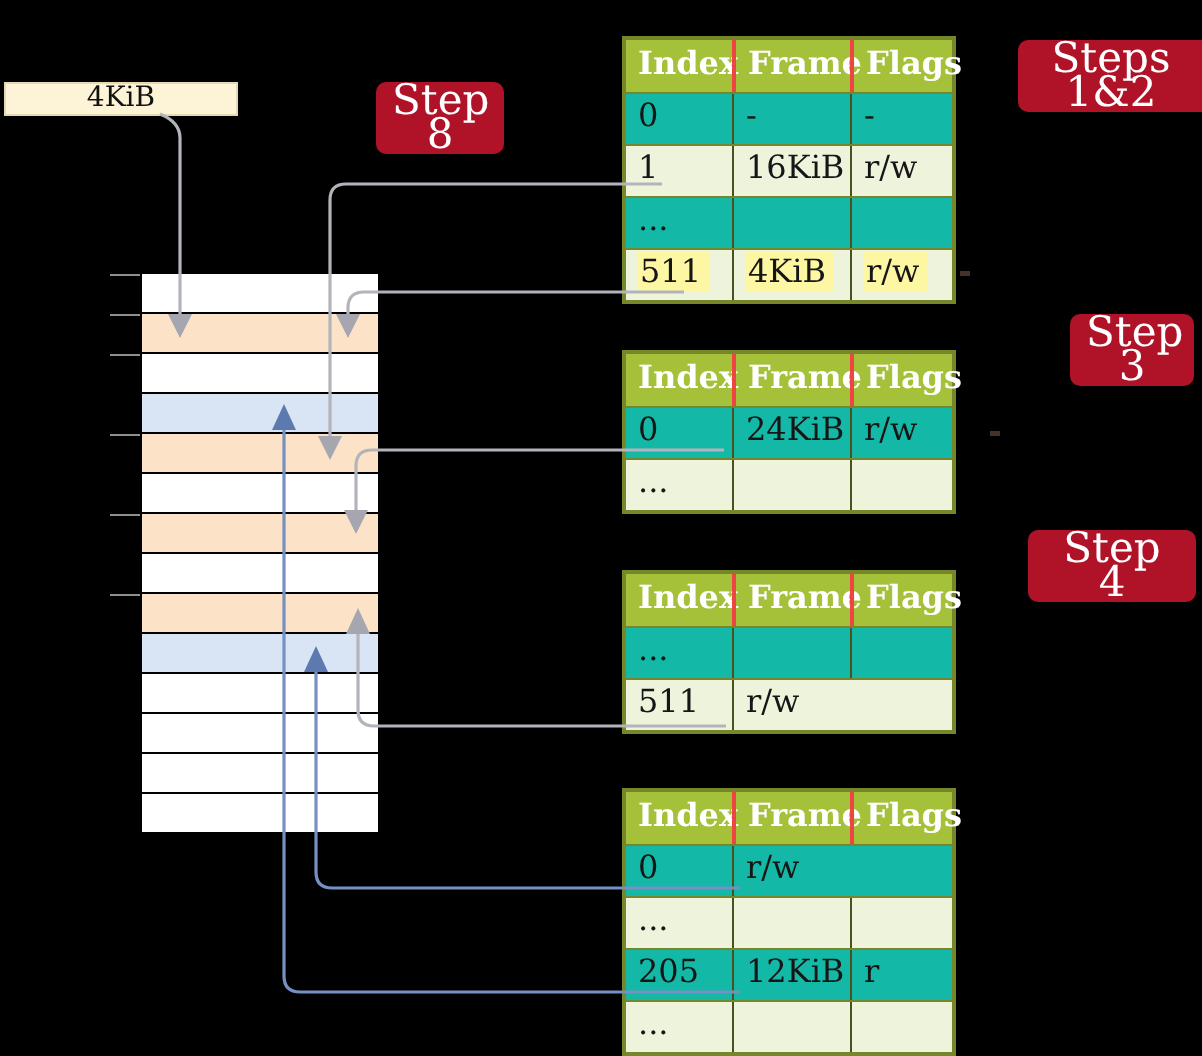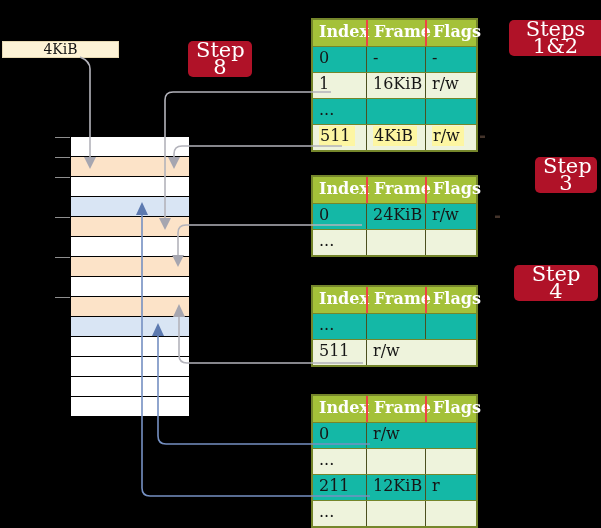--- a/index.html
+++ b/index.html
@@ -176,21 +176,21 @@
     <div class="trow">
       <div class="tcell col1">0</div>
       <div class="tcell col3">r/w</div>
     </div>
     <div class="trow shade">
       <div class="tcell col1">...</div>
       <div class="tcell col2"></div>
       <div class="tcell col3"></div>
     </div>
     <div class="trow">
-      <div class="tcell col1">211</div>
+      <div class="tcell col1">205</div>
       <div class="tcell col2">12KiB</div>
       <div class="tcell col3">r</div>
     </div>
     <div class="trow shade">
       <div class="tcell col1">...</div>
       <div class="tcell col2"></div>
       <div class="tcell col3"></div>
     </div>
   </div>
 

